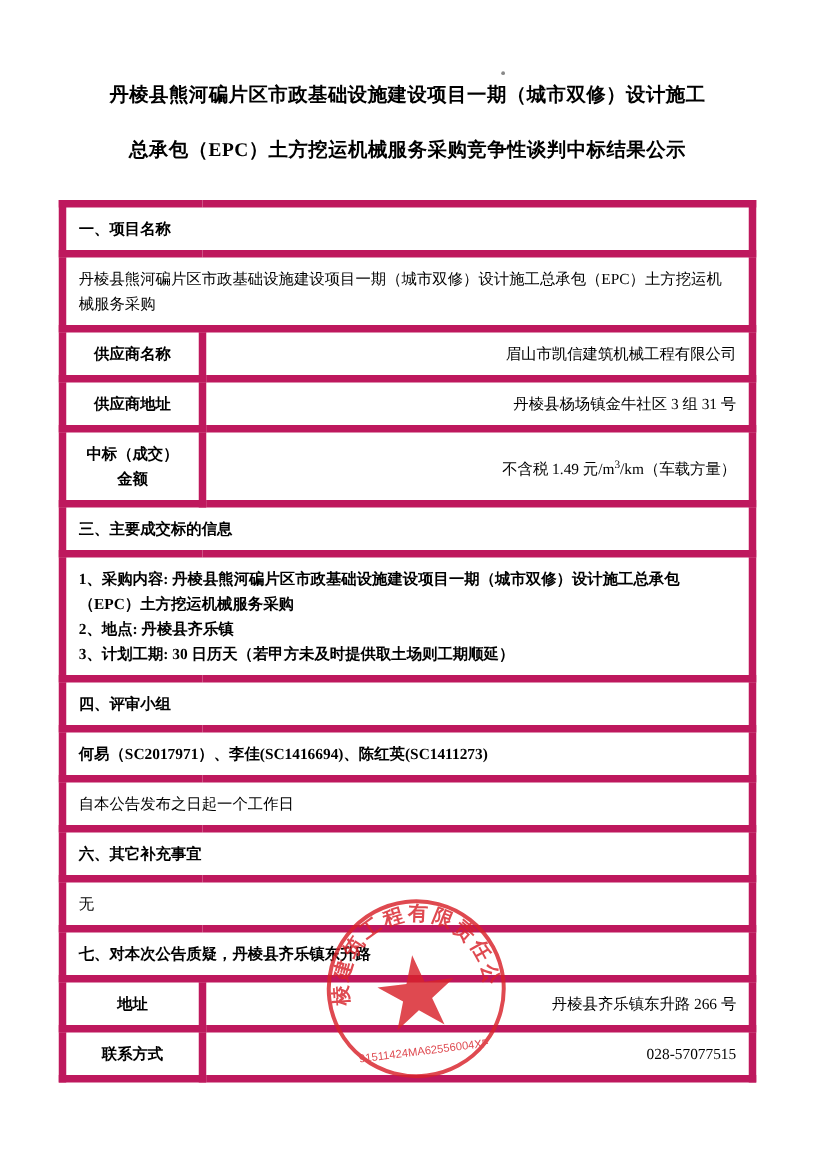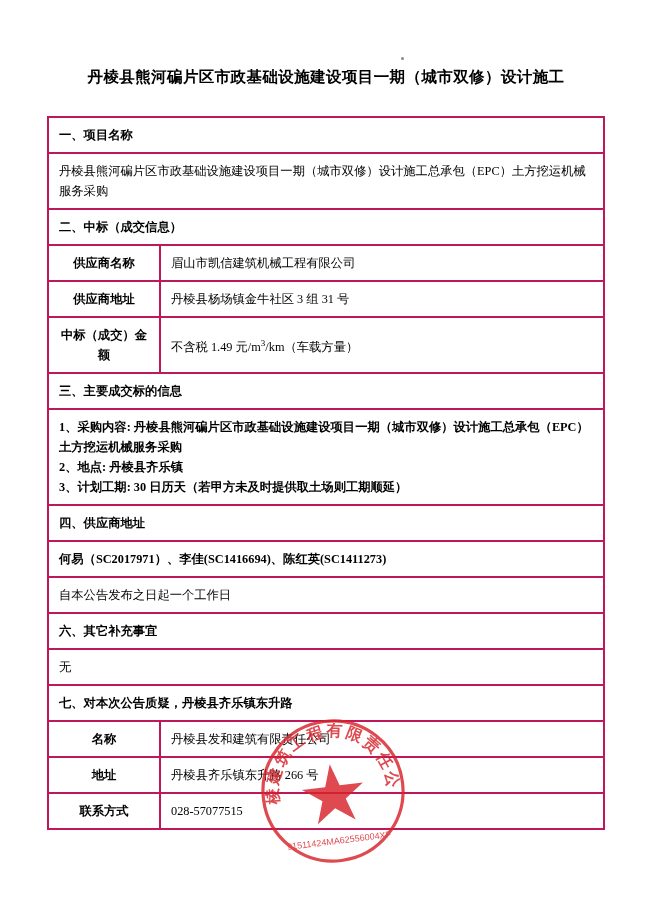--- a/index.html
+++ b/index.html
@@ -36,36 +36,37 @@
   .title-line.second {
     margin-top: 10px;
   }
   table.doc {
     border-collapse: collapse;
     width: 558px;
     margin: 22px auto 0 auto;
     table-layout: fixed;
   }
   table.doc td {
-    border: 2px solid #be185d;
+    border: 6px solid #be185d;
     padding: 7px 10px;
     font-size: 12.3px;
     line-height: 20px;
     vertical-align: middle;
   }
   td.section {
     font-weight: bold;
   }
   td.label {
     width: 112px;
     font-weight: bold;
     text-align: center;
   }
   td.value {
     font-weight: normal;
+    text-align: right;
   }
   td.body {
     font-weight: normal;
   }
   td.body.bold {
     font-weight: bold;
   }
   .multiline {
     white-space: pre-line;
   }
@@ -93,38 +94,36 @@
 </style>
 </head>
 <body>
 
 <div class="page">
 
   <div class="speck" style="left:401px;top:57px;width:3px;height:3px;"></div>
 
   <div class="title-block">
     <div class="title-line">丹棱县熊河碥片区市政基础设施建设项目一期（城市双修）设计施工</div>
+    <div class="title-line second">总承包（EPC）土方挖运机械服务采购竞争性谈判中标结果公示</div>
   </div>
 
   <table class="doc">
     <colgroup>
       <col style="width:112px">
       <col>
     </colgroup>
     <tbody>
       <tr>
         <td class="section" colspan="2">一、项目名称</td>
       </tr>
       <tr>
         <td class="body" colspan="2">丹棱县熊河碥片区市政基础设施建设项目一期（城市双修）设计施工总承包（EPC）土方挖运机械服务采购</td>
       </tr>
 
-      <tr>
-        <td class="section" colspan="2">二、中标（成交信息）</td>
-      </tr>
       <tr>
         <td class="label">供应商名称</td>
         <td class="value">眉山市凯信建筑机械工程有限公司</td>
       </tr>
       <tr>
         <td class="label">供应商地址</td>
         <td class="value">丹棱县杨场镇金牛社区 3 组 31 号</td>
       </tr>
       <tr>
         <td class="label">中标（成交）金额</td>
@@ -134,43 +133,39 @@
       <tr>
         <td class="section" colspan="2">三、主要成交标的信息</td>
       </tr>
       <tr>
         <td class="body bold multiline" colspan="2">1、采购内容: 丹棱县熊河碥片区市政基础设施建设项目一期（城市双修）设计施工总承包（EPC）土方挖运机械服务采购
 2、地点: 丹棱县齐乐镇
 3、计划工期: 30 日历天（若甲方未及时提供取土场则工期顺延）</td>
       </tr>
 
       <tr>
-        <td class="section" colspan="2">四、供应商地址</td>
+        <td class="section" colspan="2">四、评审小组</td>
       </tr>
       <tr>
         <td class="body bold" colspan="2">何易（SC2017971）、李佳(SC1416694)、陈红英(SC1411273)</td>
       </tr>
 
       <tr>
         <td class="body" colspan="2">自本公告发布之日起一个工作日</td>
       </tr>
 
       <tr>
         <td class="section" colspan="2">六、其它补充事宜</td>
       </tr>
       <tr>
         <td class="body" colspan="2">无</td>
       </tr>
 
       <tr>
         <td class="section" colspan="2">七、对本次公告质疑，丹棱县齐乐镇东升路</td>
-      </tr>
-      <tr>
-        <td class="label">名称</td>
-        <td class="value">丹棱县发和建筑有限责任公司</td>
       </tr>
       <tr>
         <td class="label">地址</td>
         <td class="value">丹棱县齐乐镇东升路 266 号</td>
       </tr>
       <tr>
         <td class="label">联系方式</td>
         <td class="value">028-57077515</td>
       </tr>
     </tbody>

